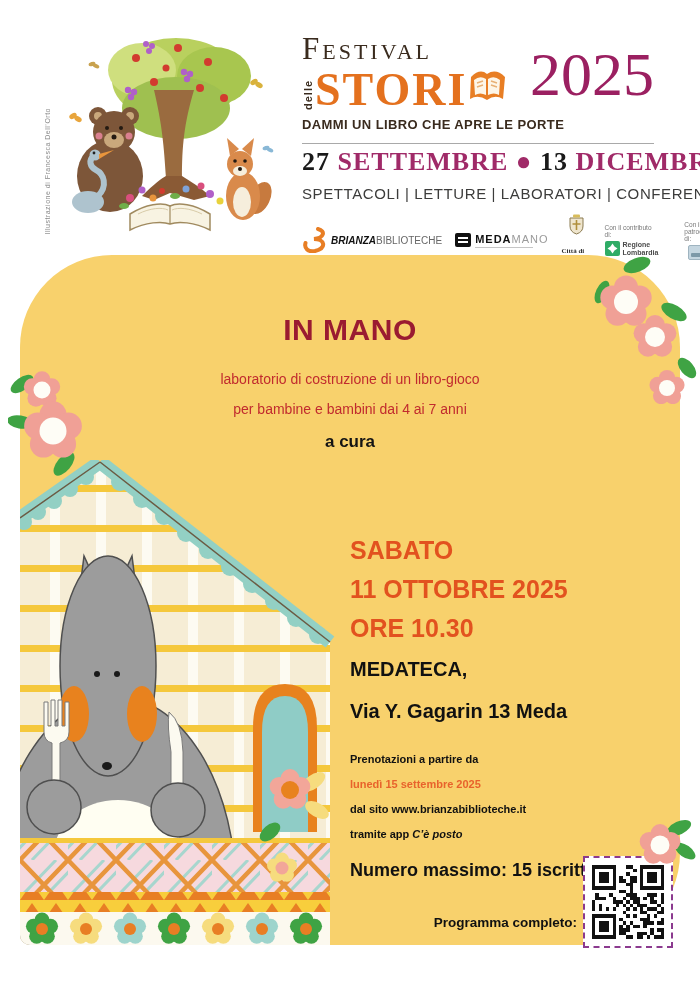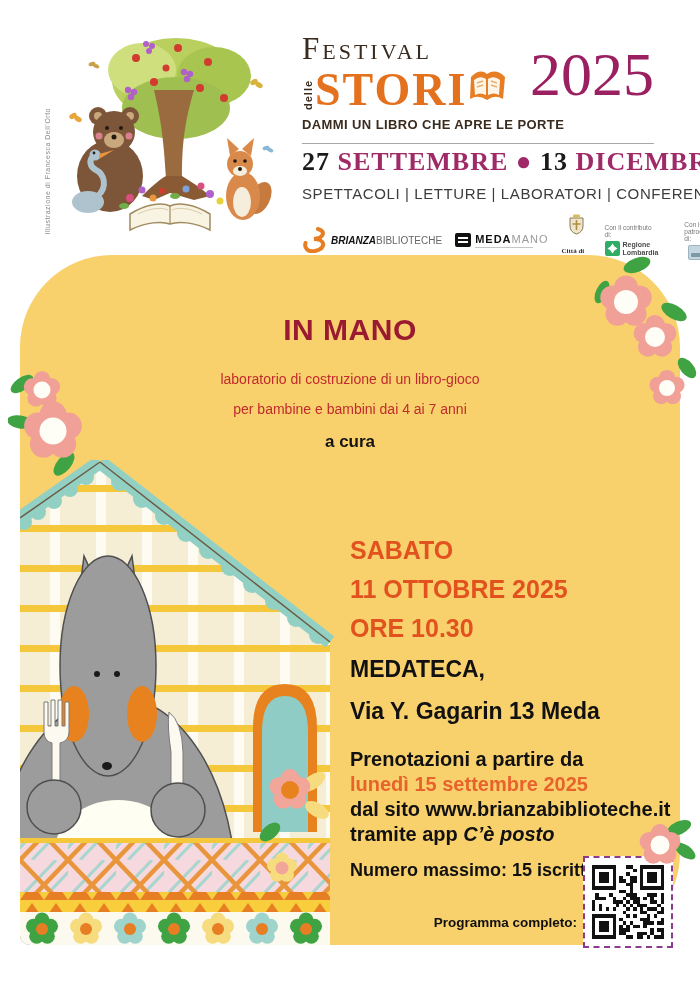--- a/index.html
+++ b/index.html
@@ -55,23 +55,23 @@
   .s1, .s2 { font-size:14px; font-weight:normal; color:#c12b2e; line-height:30px; }
   .s1 { margin-top:16px; }
   .c1, .c2 { font-size:17px; font-weight:bold; color:#141414; line-height:26px; }
   .c1 { margin-top:5px; }
 
   .wolf { position:absolute; left:0; top:205px; }
 
   .info { position:absolute; left:330px; top:280px; width:330px; }
   .ev { font-size:25px; font-weight:bold; color:#e2521f; line-height:30px; }
   .ev + .ev { margin-top:9px; }
-  .venue, .address { font-size:23px; font-weight:bold; color:#111; line-height:24px; }
+  .venue, .address { font-size:20px; font-weight:bold; color:#111; line-height:24px; }
   .venue { margin-top:14px; } .address { margin-top:18px; }
-  .bk { font-size:20px; font-weight:bold; color:#111; line-height:25px; }
+  .bk { font-size:11px; font-weight:bold; color:#111; line-height:25px; }
   .bk.first { margin-top:24px; }
   .bk .orange { color:#e8622c; }
   .bk .app { font-style:italic; }
   .max { margin-top:13px; font-size:18px; font-weight:bold; color:#111; }
 
   .qr-label { position:absolute; right:103px; top:660px; font-size:13.5px; font-weight:bold; color:#111; }
 
   
   .qr-box { position:absolute; left:583px; top:856px; width:90px; height:92px; background:#ffffff;
             border:2px dashed #8b3a8f; padding:7px; z-index:4; }

